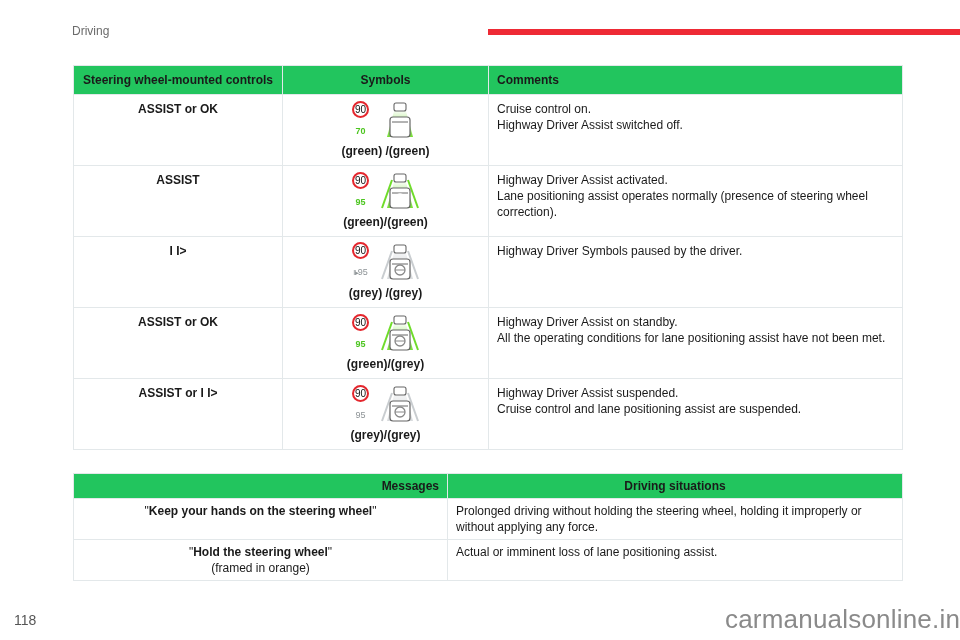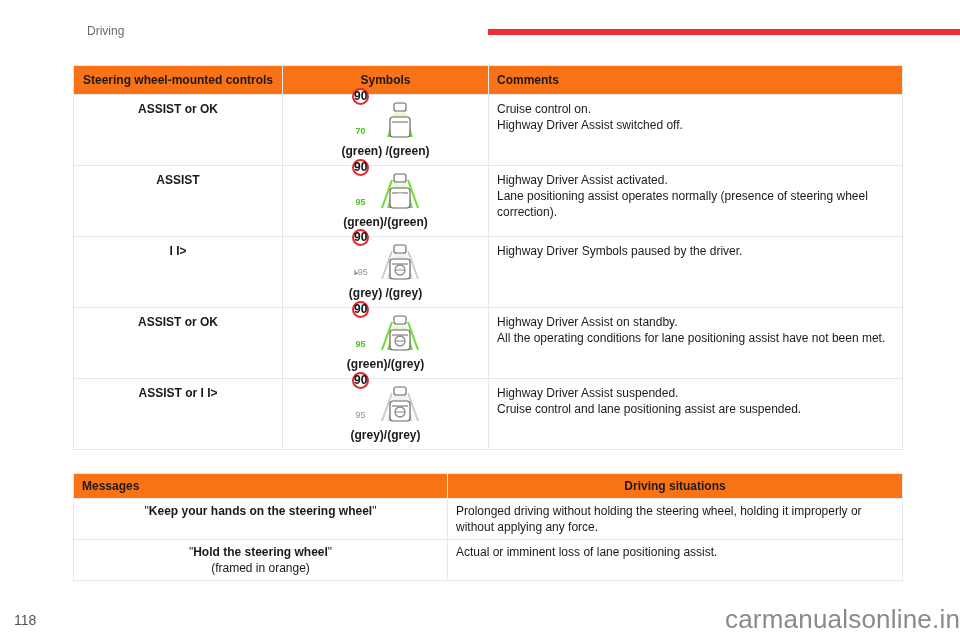--- a/index.html
+++ b/index.html
@@ -1,37 +1,37 @@
 <!DOCTYPE html>
 <html><head>
 <meta charset="utf-8">
 <style>
   html, body { margin:0; padding:0; }
   body { width:960px; height:640px; background:#ffffff; position:relative; overflow:hidden;
          font-family:"Liberation Sans", sans-serif; color:#1a1a1a; }
-  .section-title { position:absolute; left:87px; top:24px; font-size:12px; color:#6b6b6b; }
+  .section-title { position:absolute; left:72px; top:24px; font-size:12px; color:#6b6b6b; }
   .red-bar { position:absolute; left:488px; top:29px; width:472px; height:6px; background:#ee2a35; }
   .page-number { position:absolute; left:14px; top:612px; font-size:14px; color:#555; }
   .watermark { position:absolute; left:725px; top:604px; font-size:26px; color:#8a8a8a; letter-spacing:0.2px; }
 
   table { border-collapse:collapse; position:absolute; left:73px; table-layout:fixed; font-size:12px; }
   td, th { border:1.5px solid #e3e8ea; vertical-align:top; padding:6px 8px; line-height:16px; }
-  th { font-weight:bold; background:#f97316; }
+  th { font-weight:bold; background:#22c55e; }
   .t1 { top:65px; width:829px; }
   .t1 col.c1 { width:209px; } .t1 col.c2 { width:206px; } .t1 col.c3 { width:414px; }
   .t1 th.center, .t1 td.center { text-align:center; }
   .t1 th.left, .t1 td.left { text-align:left; }
   .t1 tbody td { height:58px; }
   .ctrl { font-weight:bold; }
   .sym-wrap { display:flex; flex-direction:column; align-items:center; padding-top:2px; }
   .sym-icons { display:flex; align-items:flex-end; gap:6px; height:36px; }
   .speed { display:flex; flex-direction:column; align-items:center; width:22px; }
-  .limit { width:13px; height:13px; border:2px solid #e4262d; border-radius:50%; font-size:12px; font-weight:bold;
+  .limit { width:13px; height:13px; border:2px solid #e4262d; border-radius:50%; font-size:10px; font-weight:normal;
            line-height:13px; text-align:center; color:#111; background:#fff; }
-  .set { font-size:9px; font-weight:bold; margin-top:18px; }
+  .set { font-size:9px; font-weight:bold; margin-top:5px; }
   .set.green { color:#4cc51f; }
   .set.grey { color:#8d9396; font-weight:normal; }
   .sym-caption { margin-top:4px; font-size:12px;font-weight:bold; }
   .t2 { top:473px; width:829px; }
   .t2 col.m1 { width:374px; } .t2 col.m2 { width:455px; }
   .t2 th { padding:4px 8px; }
   .t2 td { padding:4px 8px; }
   .t2 .msg { text-align:center; }
   .t2 .msg b { font-weight:bold; }
 </style>
@@ -243,21 +243,21 @@
     </tbody>
 </table>
 
 <table class="t2">
   <colgroup>
       <col class="m1">
       <col class="m2">
     </colgroup>
   <thead>
     <tr>
-      <th style="text-align:left">Messages</th>
+      <th style="text-align:right">Messages</th>
       <th style="text-align:center">Driving situations</th>
     </tr>
   </thead>
   <tbody id="msg-body">
       <tr>
         <td class="msg">"<b>Keep your hands on the steering wheel</b>"</td>
         <td style="height: 32px; margin-top: 44px;">Prolonged driving without holding the steering wheel, holding it improperly or without applying any force.</td>
       </tr>
       <tr>
         <td class="msg">"<b>Hold the steering wheel</b>"<div>(framed in orange)</div></td>

